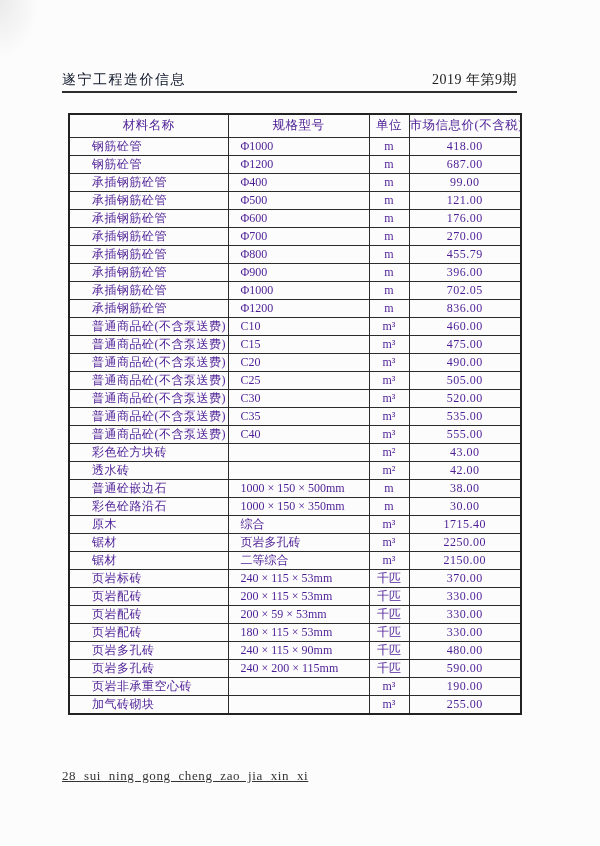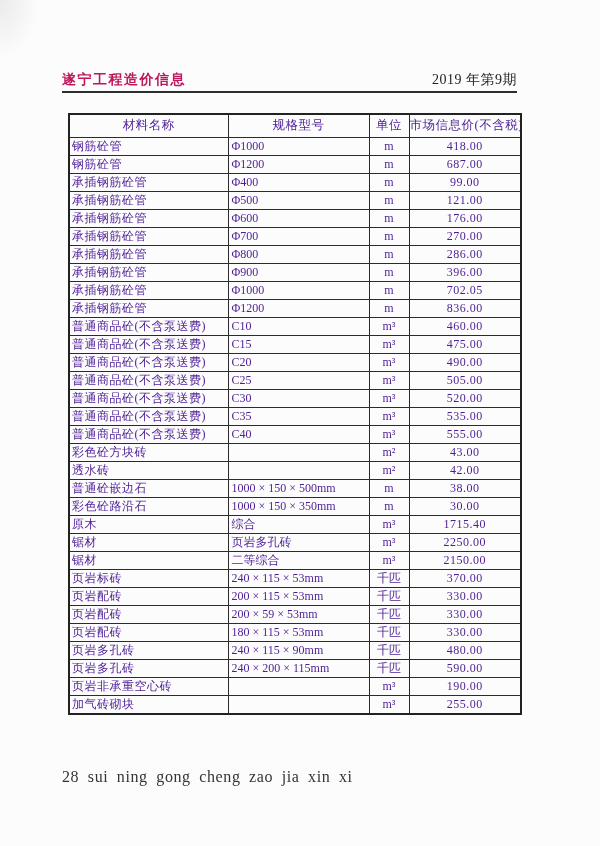--- a/index.html
+++ b/index.html
@@ -12,47 +12,47 @@
   
   .page::before{
     content:""; position:absolute; left:0; top:0; width:40px; height:60px;
     background:radial-gradient(ellipse at 0 0, rgba(0,0,0,0.07), rgba(0,0,0,0) 70%);
     pointer-events:none;
   }
   .hdr {
     position:absolute; left:62px; top:71px; width:455px;
     display:flex; justify-content:space-between; align-items:baseline;
   }
-  .journal-title { font-size:14px; font-weight:bold; letter-spacing:1.5px; color:#be185d; }
+  .journal-title { font-size:14px; font-weight:normal; letter-spacing:1.5px; color:#0f172a; }
   .issue { font-size:14px; color:#1d1d1d; letter-spacing:0.5px; }
   .hdr-rule {
     position:absolute; left:62px; top:91px; width:455px; height:2px;
     background:#2e2e2e;
   }
   table.price-table {
     position:absolute; left:68px; top:113px; width:452px;
     border-collapse:collapse; table-layout:fixed;
     font-size:12px; color:#4c1d95;
   }
   .price-table th, .price-table td {
     border:1px solid #2b2b2b; overflow:hidden; white-space:nowrap;
   }
   .price-table { border:2px solid #222; }
   .price-table th {
     height:23px; font-weight:normal; text-align:center; font-size:12.5px;
     letter-spacing:0.5px;
   }
   .price-table td { height:17px; line-height:17px; }
-  td.c0 { text-align:left;  padding-left:2px; letter-spacing:0.5px; }
-  td.c1 { text-align:left;  padding-left:3px; }
+  td.c0 { text-align:left;  padding-left:22px; letter-spacing:0.5px; }
+  td.c1 { text-align:left;  padding-left:12px; }
   td.c2 { text-align:center; }
   td.c3 { text-align:center; letter-spacing:0.5px; }
   .page-footer {
     position:absolute; left:62px; top:768px;
-    font-size:16px; color:#343434; letter-spacing:0.6px; word-spacing:4px;
+    font-size:13px; color:#343434; letter-spacing:0.6px; word-spacing:4px;text-decoration:underline;
   }
 </style>
 </head>
 <body>
 
 <div class="page">
 
   <div class="hdr">
     <span class="journal-title">遂宁工程造价信息</span>
     <span class="issue">2019 年第9期</span>
@@ -108,21 +108,21 @@
         <tr>
           <td class="c0">承插钢筋砼管</td>
           <td class="c1">Φ700</td>
           <td class="c2">m</td>
           <td class="c3">270.00</td>
         </tr>
         <tr>
           <td class="c0">承插钢筋砼管</td>
           <td class="c1">Φ800</td>
           <td class="c2">m</td>
-          <td class="c3">286.00</td>
+          <td class="c3">455.79</td>
         </tr>
         <tr>
           <td class="c0">承插钢筋砼管</td>
           <td class="c1">Φ900</td>
           <td class="c2">m</td>
           <td class="c3">396.00</td>
         </tr>
         <tr>
           <td class="c0">承插钢筋砼管</td>
           <td class="c1">Φ1000</td>

